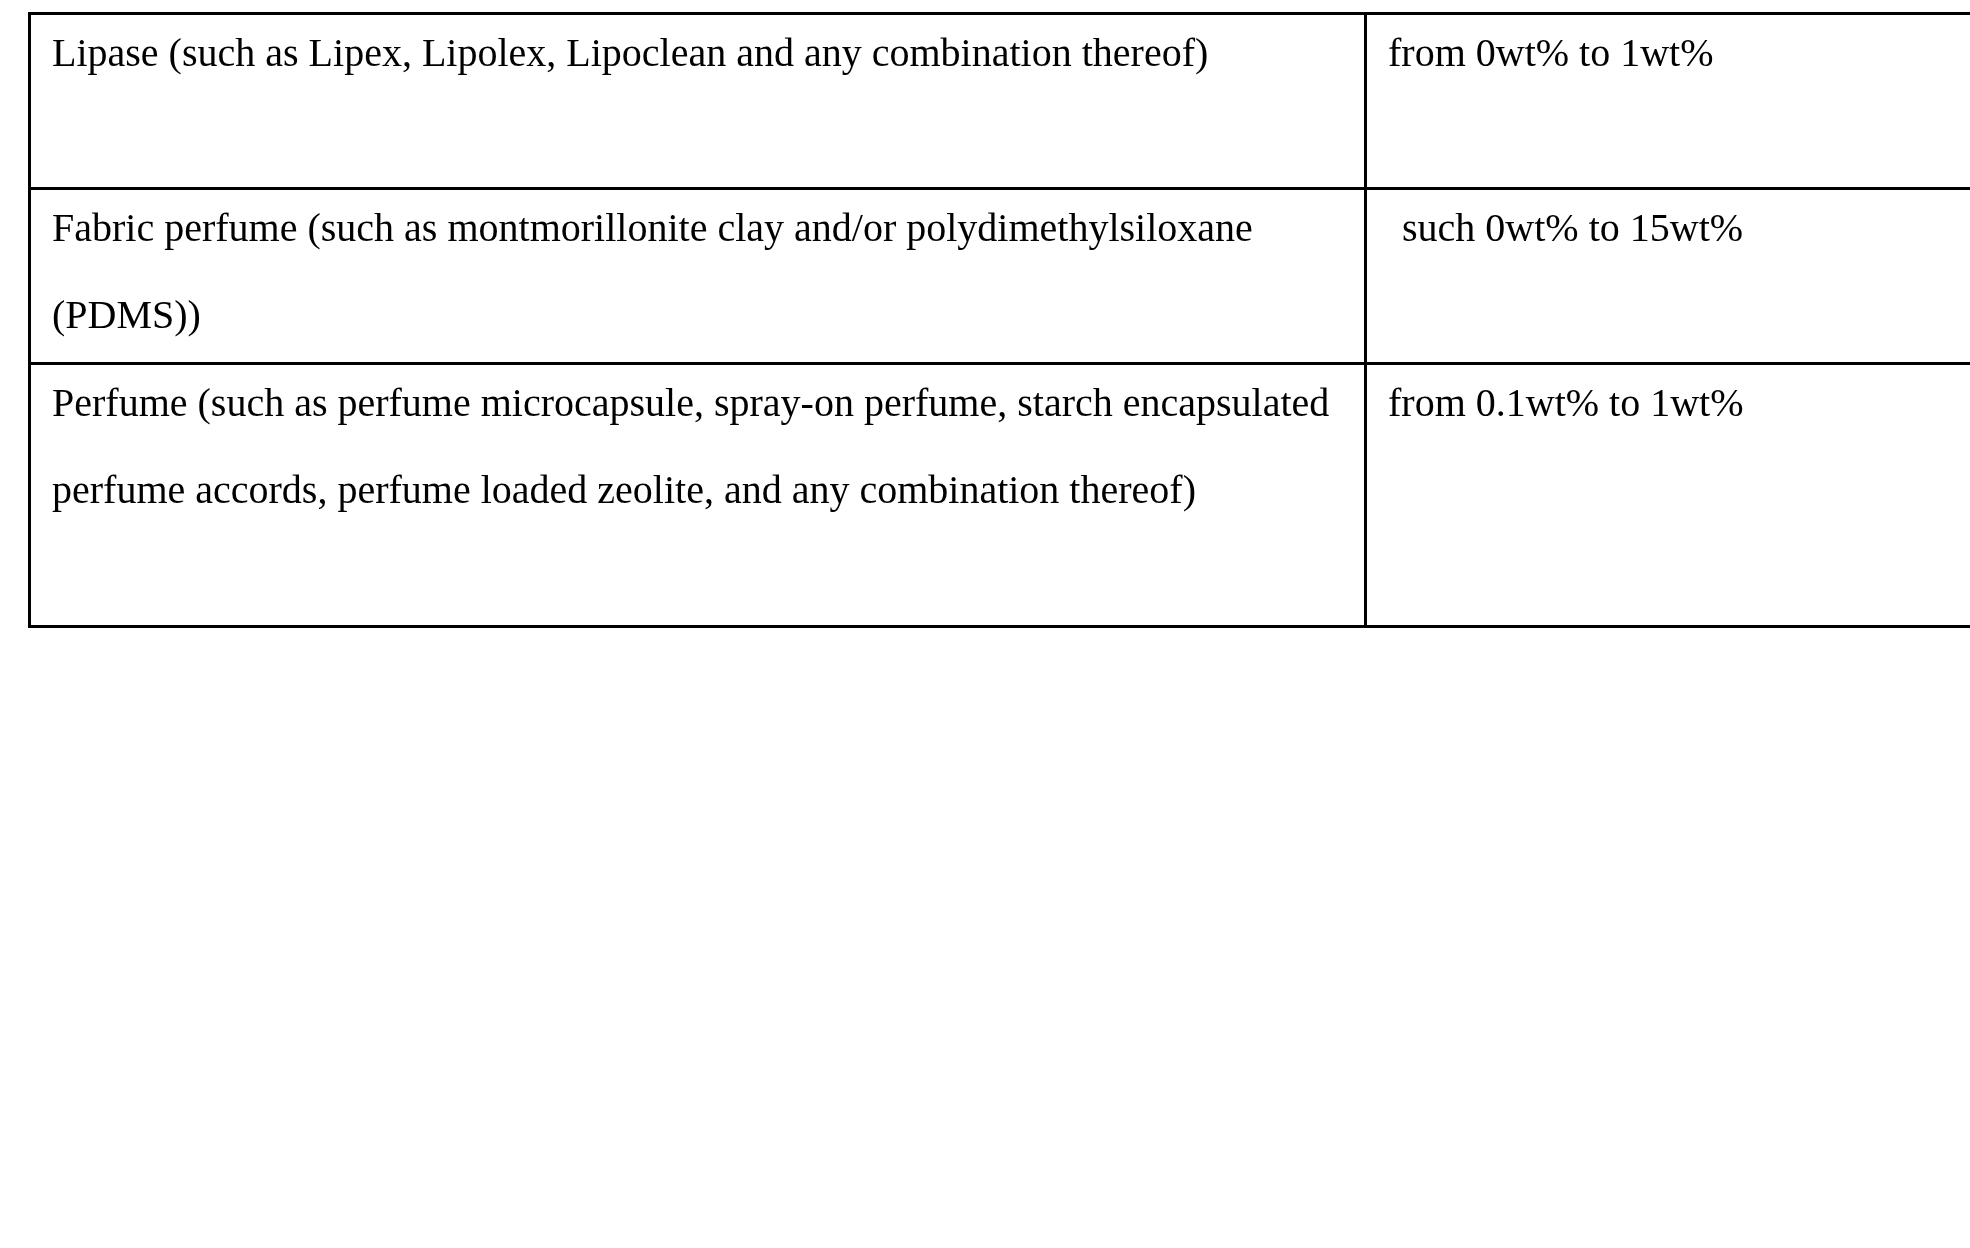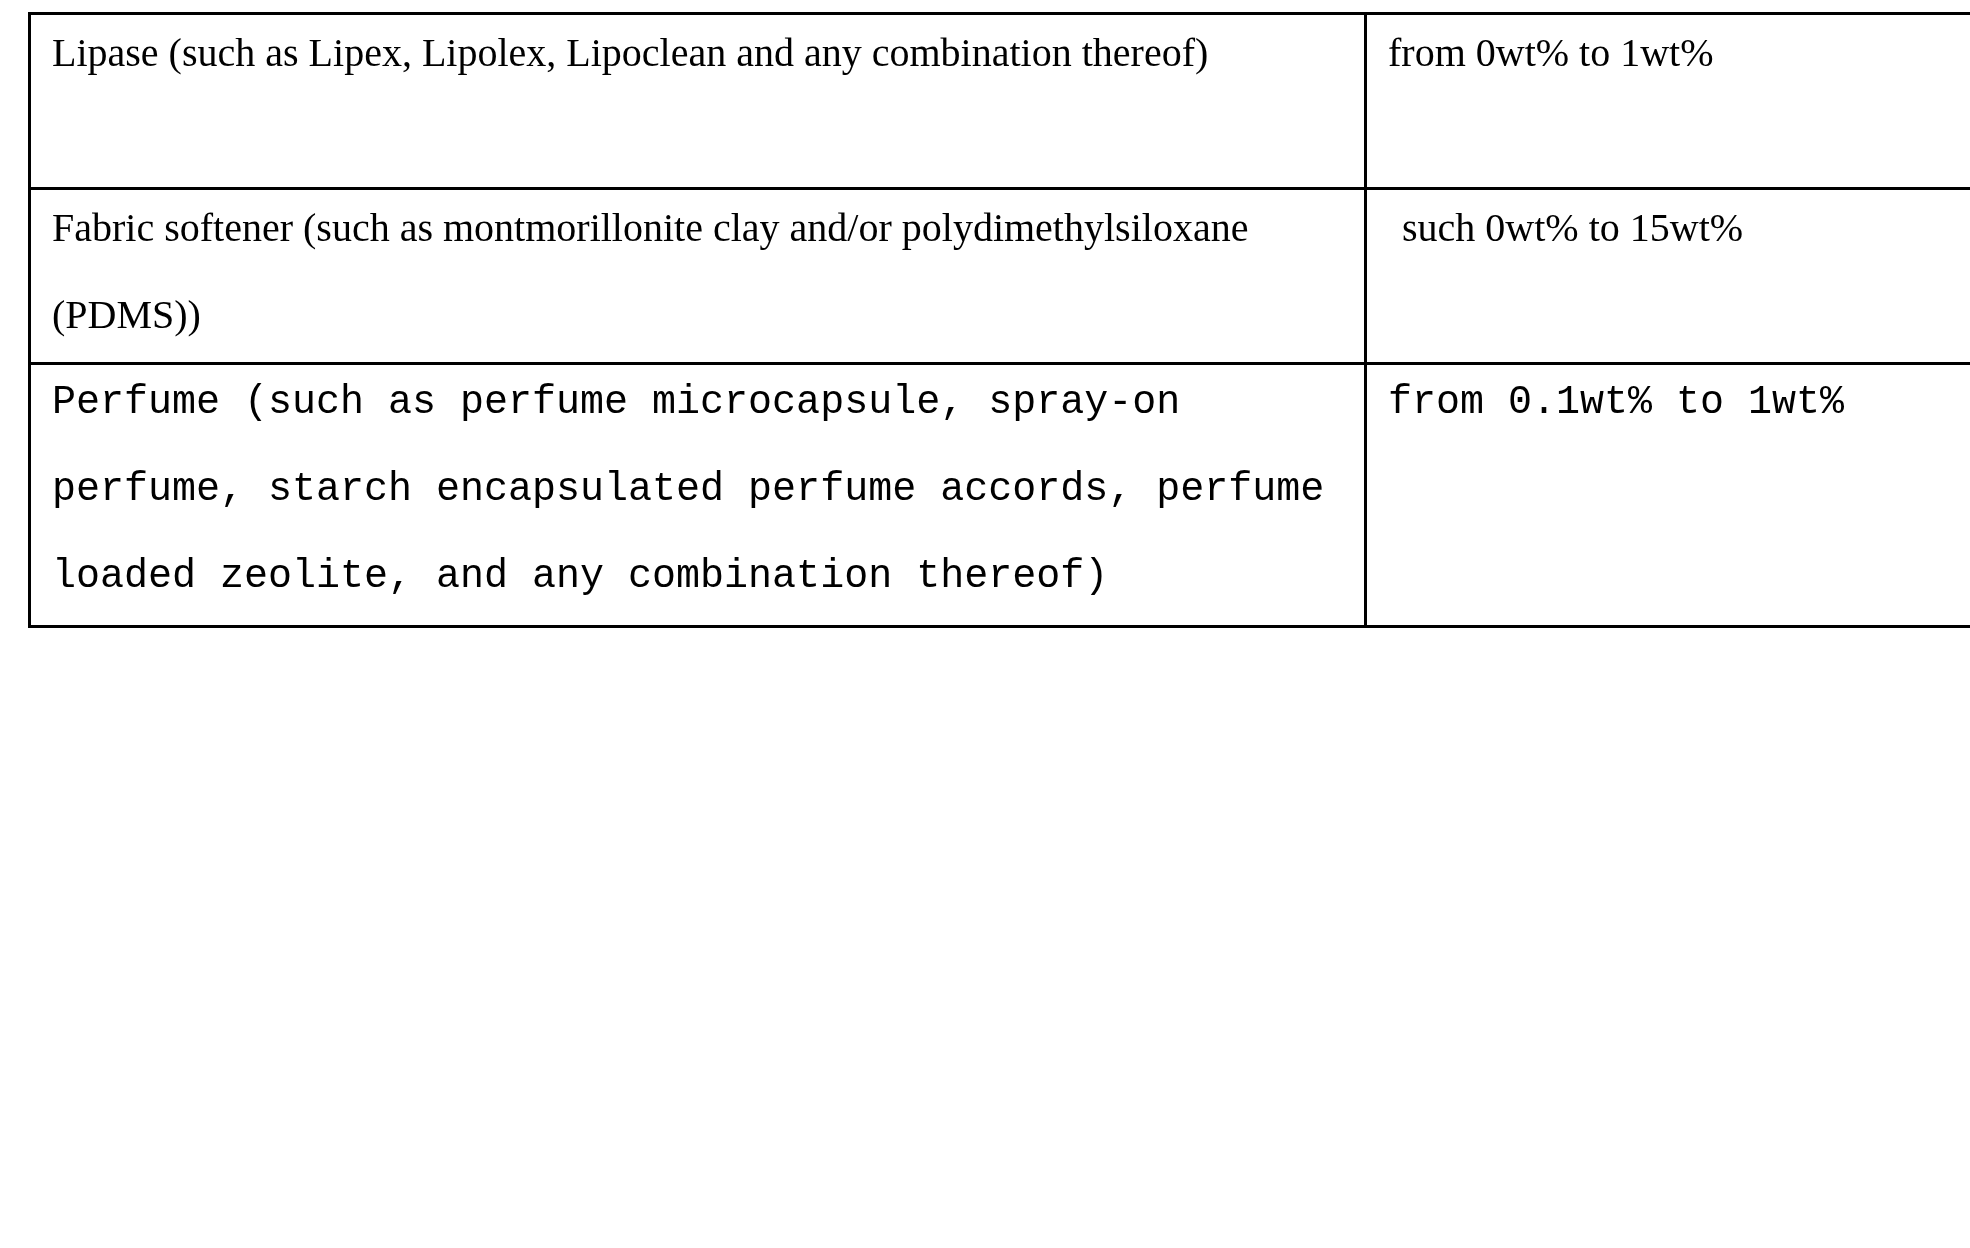--- a/index.html
+++ b/index.html
@@ -10,41 +10,41 @@
   table.spec td { border: 3px solid #000; vertical-align: top;
                   font-size: 40px; line-height: 87px; padding: 0 0 0 21px; }
   table.spec td.ing { width: 1312px; }
   table.spec td.amt { padding-left: 21px; }
   table.spec td.amt.indent { padding-left: 35px; }
   tr.r1 td { height: 172px; }
   tr.r2 td { height: 172px; }
   tr.r3 td { height: 172px; }
   tr.r4 td { height: 84px; }
   tr.r5 td { height: 84px; }
-  tr.r6 td { height: 260px; font-family: Liberation Mono, monospace; }
+  tr.r6 td { height: 260px; }
   tr.r7 td { height: 172px; }
   tr.r8 td { height: 84px; }
   table.spec td .txt { display: block; margin-top: -6px; }
 </style>
 </head>
 <body>
 
 <table class="spec">
   <tbody>
     <tr class="r1">
       <td class="ing">
           <span class="txt">Lipase (such as Lipex, Lipolex, Lipoclean and any combination thereof)</span>
         </td>
       <td class="amt">
           <span class="txt">from 0wt% to 1wt%</span>
         </td>
     </tr>
     <tr class="r3">
       <td class="ing">
-          <span class="txt">Fabric softener (such as montmorillonite clay and/or polydimethylsiloxane (PDMS))</span>
+          <span class="txt">Fabric perfume (such as montmorillonite clay and/or polydimethylsiloxane (PDMS))</span>
         </td>
       <td class="amt indent">
           <span class="txt">such 0wt% to 15wt%</span>
         </td>
     </tr>
     <tr class="r6">
       <td class="ing">
           <span class="txt">Perfume (such as perfume microcapsule, spray-on perfume, starch encapsulated perfume accords, perfume loaded zeolite, and any combination thereof)</span>
         </td>
       <td class="amt">

